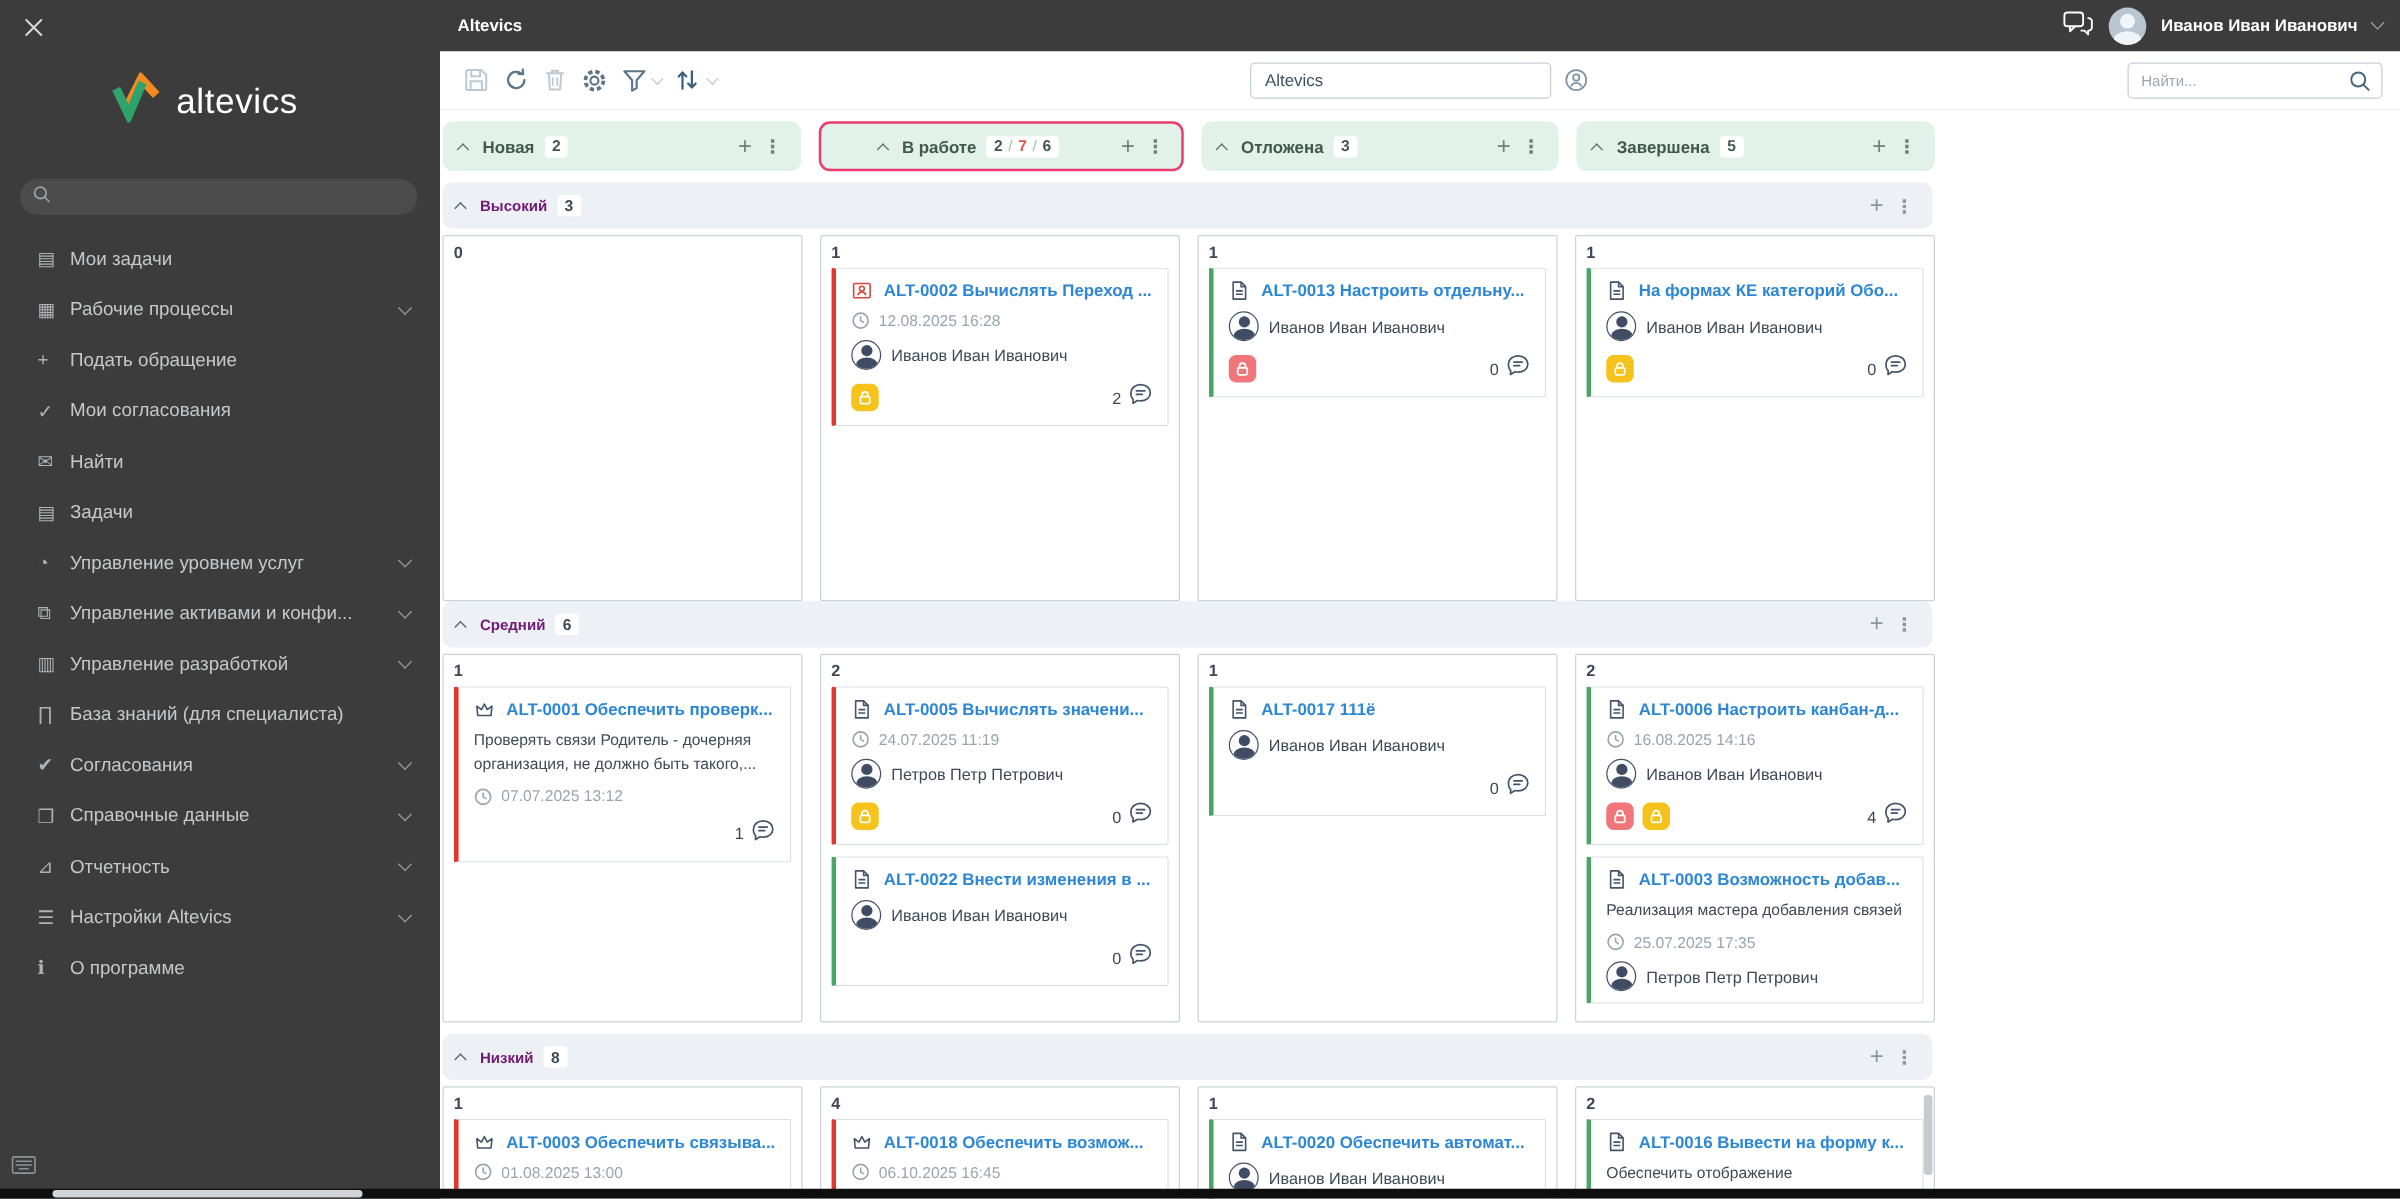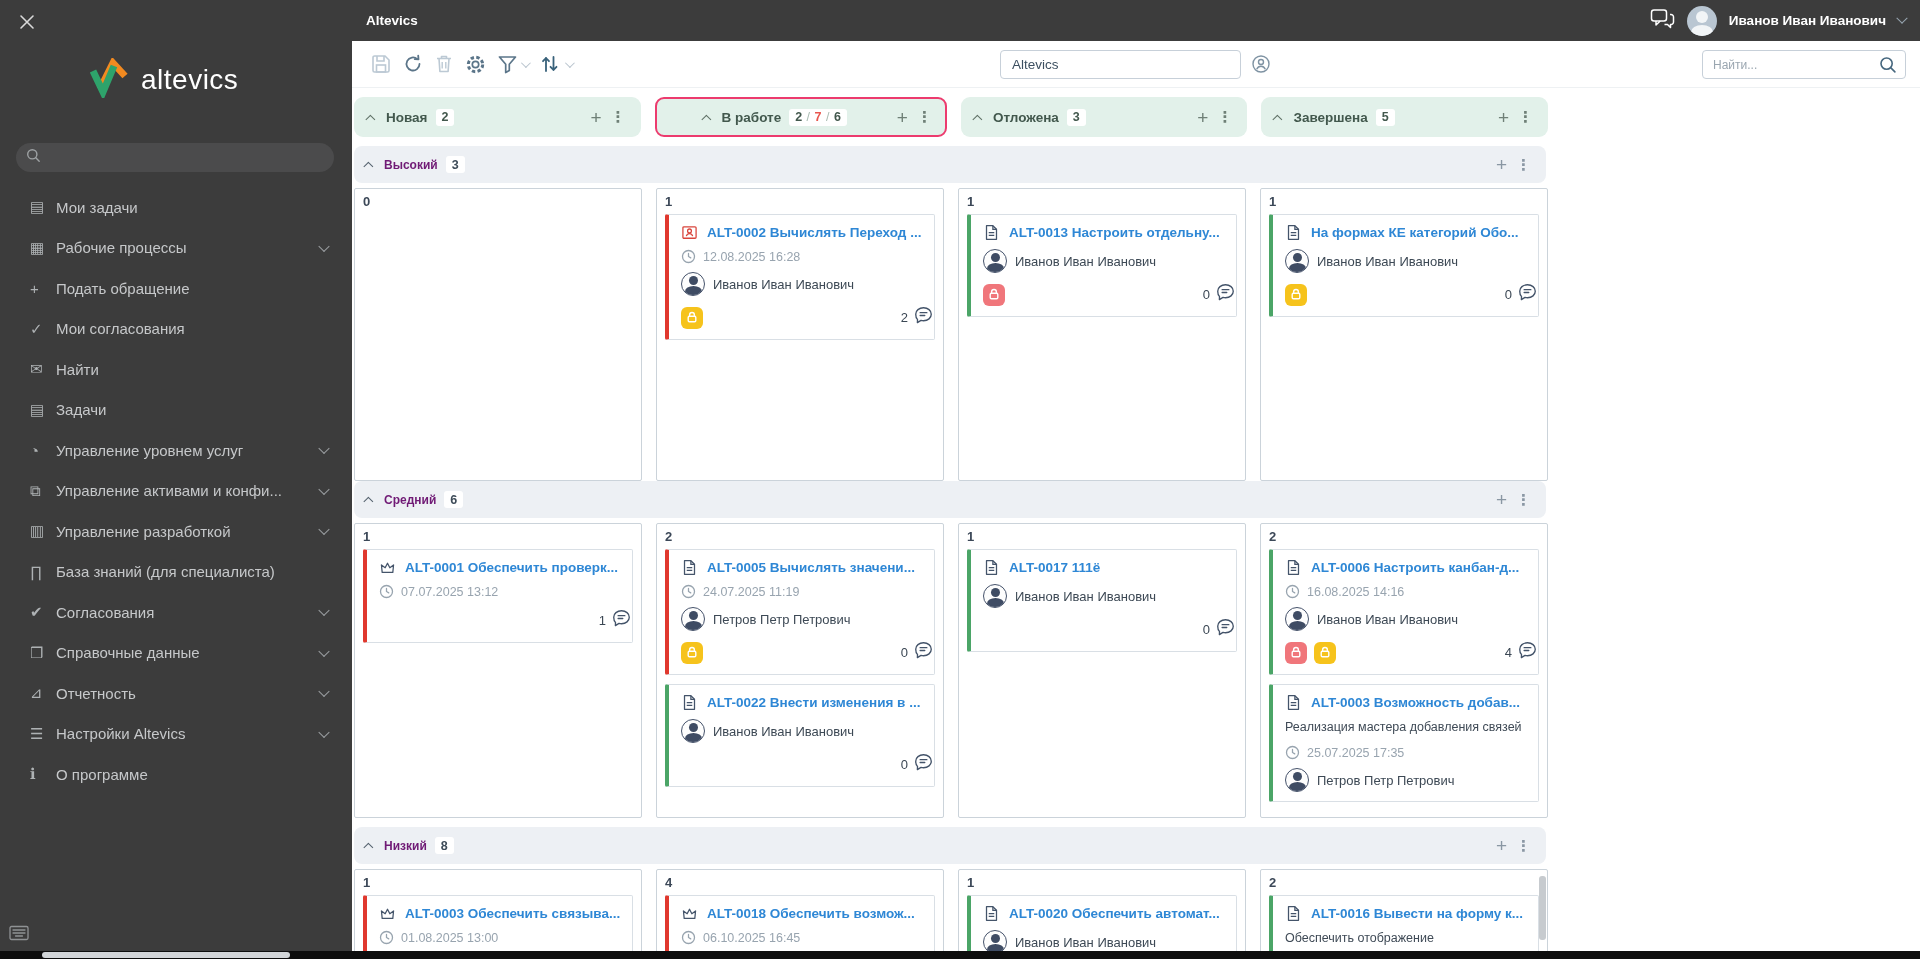--- a/index.html
+++ b/index.html
@@ -74,21 +74,21 @@
   .lane-strip .chev-up { border-color:#55626e; }
   .lane-name { font-size:12px; font-weight:bold; color:#701a75; }
   .lane-strip .cnt-badge { color:#3d4b58; }
   .lane-strip .plus-btn, .lane-strip .kebab-btn { color:#8a97a3; }
   .lane-row { display:flex; gap:14px; }
   .cell { width:288px; background:#fff; border:1px solid #cbd3da; border-radius:2px; overflow:hidden; position:relative; }
   .cell-count { font-size:13px; font-weight:bold; color:#3c4858; padding:5px 8px 4px 8px; }
   .mt9 { margin-top:9px; } .mt5 { margin-top:5px; } .mt11 { }
 
   .card { margin:1px 8px 9px 8px; background:#fff; border:1px solid #d9dfe5; border-radius:2px;
-    border-left-width:4px; padding:9px 0 9px 12px; cursor:pointer; }
+    border-left-width:4px; padding:9px 11px 9px 12px; cursor:pointer; }
   .card.red { border-left-color:#e0382e; }
   .card.green { border-left-color:#4ba567; }
   .c-title { display:flex; align-items:center; gap:9px; }
   .c-title .ttl { color:#2e87d5; font-size:13.5px; font-weight:bold; white-space:nowrap; overflow:hidden; }
   .c-ico { flex:0 0 17px; display:flex; }
   .c-desc { font-size:12.5px; color:#3f4a56; line-height:1.55; margin-top:7px; }
   .c-date { display:flex; align-items:center; gap:7px; margin-top:8px; color:#98a4af; font-size:12.5px; }
   .c-assignee { display:flex; align-items:center; gap:8px; margin-top:8px; }
   .c-assignee .nm { font-size:13px; color:#3d4955; }
   .cav { width:24px; height:24px; border-radius:50%; background:#fdfdfd; border:1px solid #46536b; position:relative; overflow:hidden; flex:0 0 24px; }
@@ -469,20 +469,21 @@
             <div class="cell-count">1</div>
             <div class="card red">
               <div class="c-title">
                 <span class="c-ico">
                   <svg width="17" height="17" viewBox="0 0 16 16">
                     <path d="M3 12.6L2.3 5.6l3.5 2.6L8 4l2.2 4.2 3.5-2.6-.7 7z" fill="none" stroke="#44546a" stroke-width="1.2" stroke-linejoin="round"></path>
                   </svg>
                 </span>
                 <span class="ttl">ALT-0001 Обеспечить проверк...</span>
               </div>
+              <div class="c-desc">Проверять связи Родитель - дочерняя организация, не должно быть такого,...</div>
               <div class="c-date">
                 <svg width="15" height="15" viewBox="0 0 14 14">
                   <circle cx="7" cy="7" r="5.6" fill="none" stroke="#98a4af" stroke-width="1.2"></circle>
                   <path d="M7 4.2V7l2.1 1.3" fill="none" stroke="#98a4af" stroke-width="1.2" stroke-linecap="round"></path>
                 </svg>
                 <span>07.07.2025 13:12</span>
               </div>
               <div class="c-foot">
                 <span class="locks"></span>
                 <span class="f-sp"></span>

